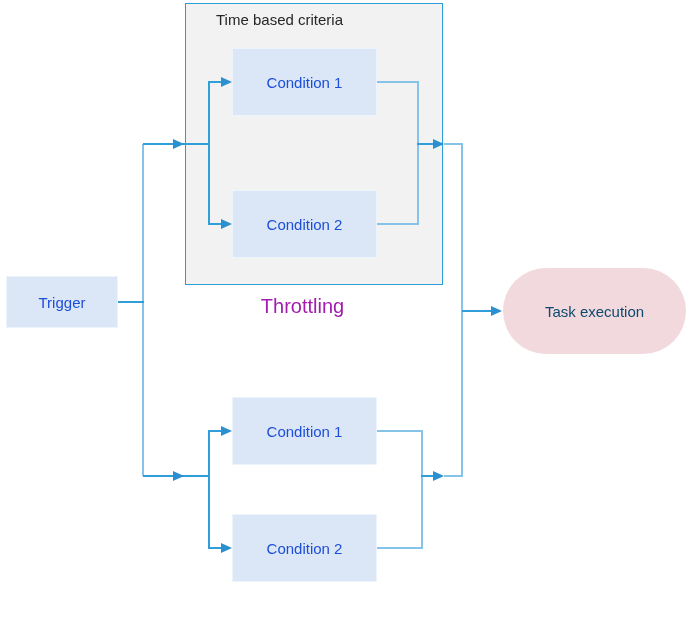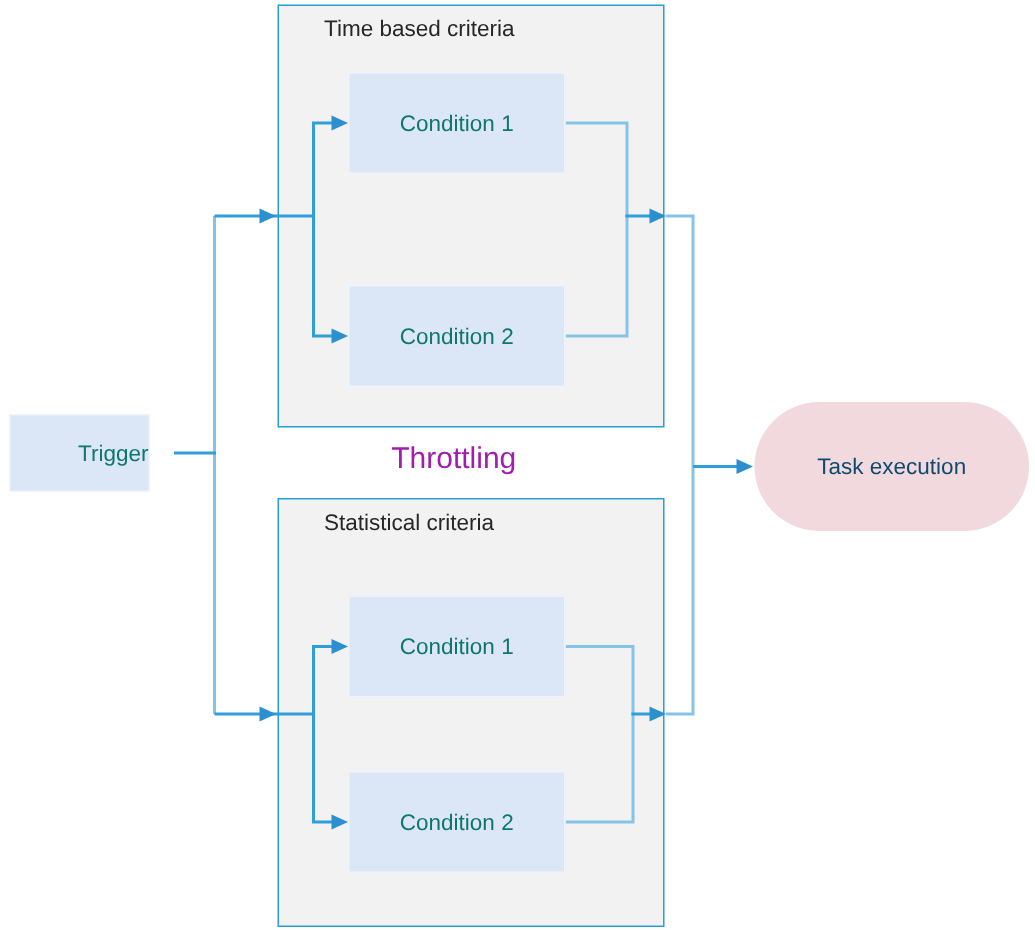--- a/index.html
+++ b/index.html
@@ -32,32 +32,31 @@
   }
   .node {
     position: absolute;
     background: #dbe7f6;
     border: 1px solid #eef4fb;
     box-sizing: border-box;
     display: flex;
     align-items: center;
     justify-content: center;
     font-size: 15px;
-    color: #0f766e;
+    color: #1d4ed8;
   }
   .condition {
     width: 145px;
     height: 68px;
   }
   .trigger {
     left: 6px;
     top: 276px;
-    width: 94px;
+    width: 112px;
     height: 52px;
-    justify-content: flex-end;
   }
   .pill {
     position: absolute;
     left: 503px;
     top: 268px;
     width: 183px;
     height: 86px;
     background: #f2d9dd;
     border-radius: 43px;
     display: flex;
@@ -88,23 +87,20 @@
 </style>
 </head>
 <body>
 
 <div class="canvas">
 
   <div class="group" style="left:185px; top:3px; width:258px; height:282px;">
     <div class="group-title">Time based criteria</div>
   </div>
 
-  <div class="group" style="left:185px; top:332px; width:258px; height:286px;">
-    <div class="group-title">Statistical criteria</div>
-  </div>
 
   <svg class="connectors" width="690" height="620">
 
     <polyline class="light" points="143,144 143,476"></polyline>
     <polyline class="light" points="377,82 418,82 418,145"></polyline>
     <polyline class="light" points="377,224 418,224 418,143"></polyline>
     <polyline class="light" points="377,431 422,431 422,477"></polyline>
     <polyline class="light" points="377,548 422,548 422,475"></polyline>
     <polyline class="light" points="444,144 462,144 462,476 444,476"></polyline>
 

